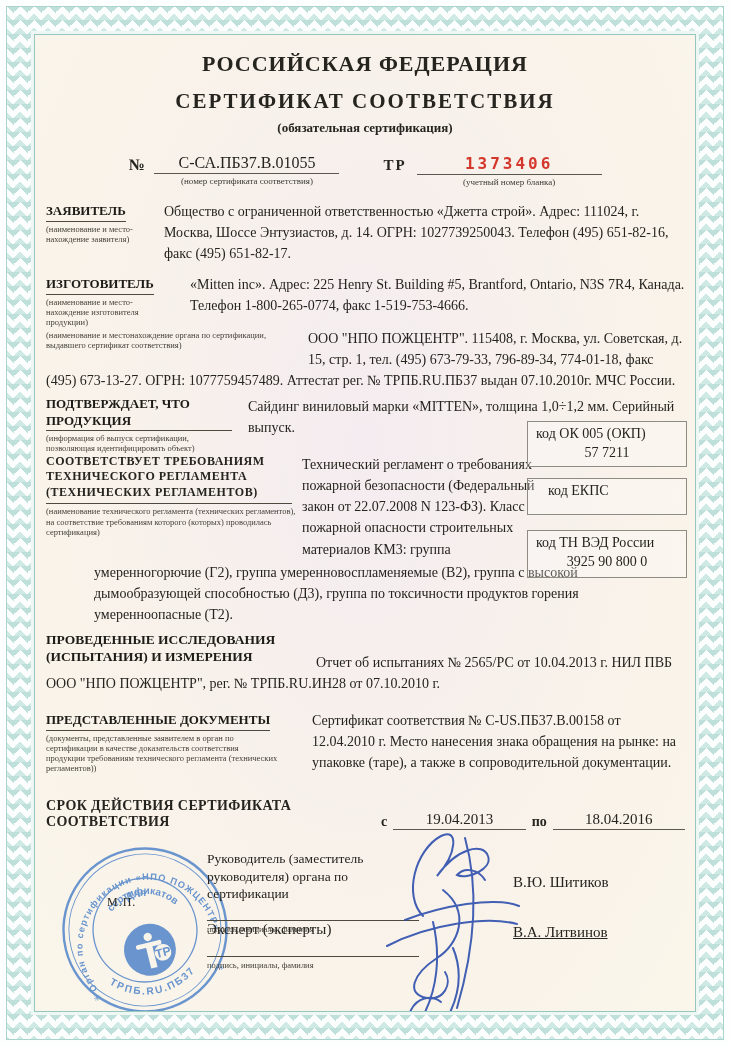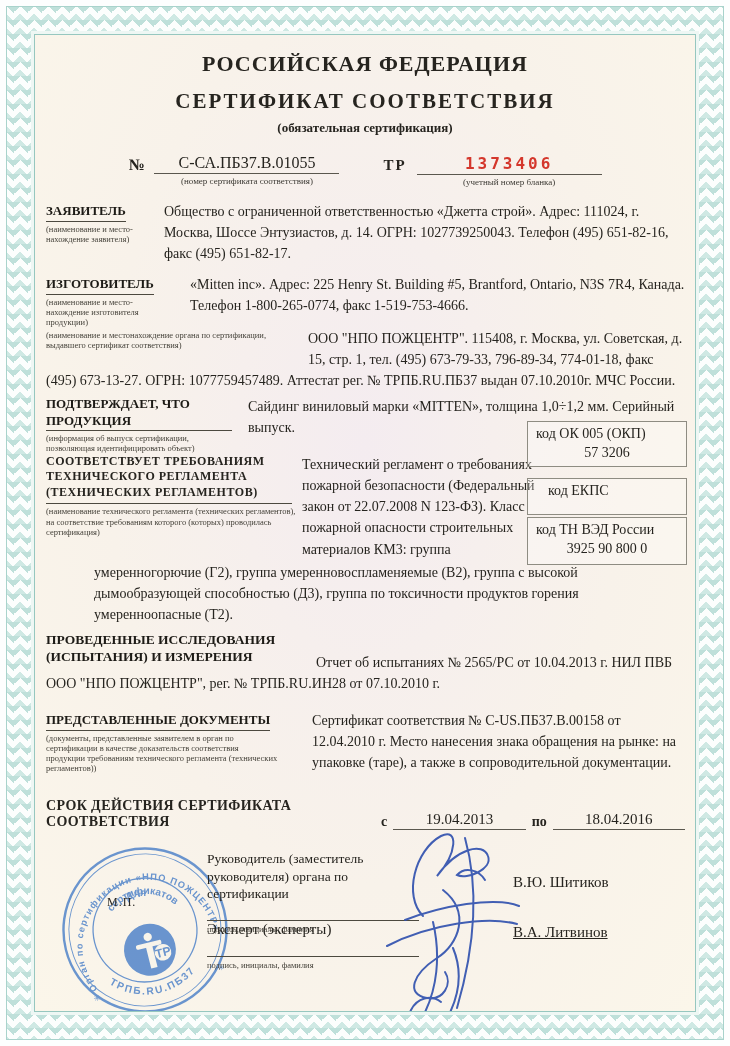--- a/index.html
+++ b/index.html
@@ -88,21 +88,21 @@
   .sec-tests .lbl{ border-bottom:none; font-size:13.5px; }
   .sec-tests .body{ padding-top:21px; }
 
   
   .codes{ position:absolute; top:386px; right:8px; width:160px; }
   .codebox{
     border:1px solid #8e8c82; background:rgba(255,255,255,.25);
     padding:3px 8px 4px 8px; font-size:14px; line-height:1.35; margin-bottom:11px;
   }
   .codebox .cval{ text-align:center; }
-  .codebox.b1{ height:46px; } .codebox.b2{ height:37px; margin-bottom:2px;padding-left:20px; } .codebox.b3{ height:48px; }
+  .codebox.b1{ height:46px; } .codebox.b2{ height:37px; margin-bottom:15px;padding-left:20px; } .codebox.b3{ height:48px; }
 
   
   .validity{ margin-top:14px; display:flex; align-items:flex-end; font-size:14px; }
   .validity .vlbl{ font-weight:bold; font-size:14px; letter-spacing:.4px;margin-top:11px; }
   .validity .conj{ font-weight:bold; margin:0 6px 0 6px; }
   .vdate{ display:inline-block; width:150px; text-align:center; font-size:15px;
           border-bottom:1px solid #5a574e; padding-bottom:1px; }
 
   
   .sig-area{ position:relative; margin-top:10px; height:195px; }
@@ -170,21 +170,21 @@
       <div class="lblk">
         <span class="lbl">ПОДТВЕРЖДАЕТ, ЧТО ПРОДУКЦИЯ</span>
         <div class="note">(информация об выпуск сертификации, позволяющая идентифицировать объект)</div>
       </div>
       <p class="body">Сайдинг виниловый марки «MITTEN», толщина 1,0÷1,2 мм. Серийный выпуск.</p>
     </div>
 
     <div class="codes">
       <div class="codebox b1">
         <div>код ОК 005 (ОКП)</div>
-        <div class="cval">57 3206</div>
+        <div class="cval">57 7211</div>
       </div>
       <div class="codebox b2">
         <div>код ЕКПС</div>
       </div>
       <div class="codebox b3">
         <div>код ТН ВЭД России</div>
         <div class="cval">3925 90 800 0</div>
       </div>
     </div>
 

